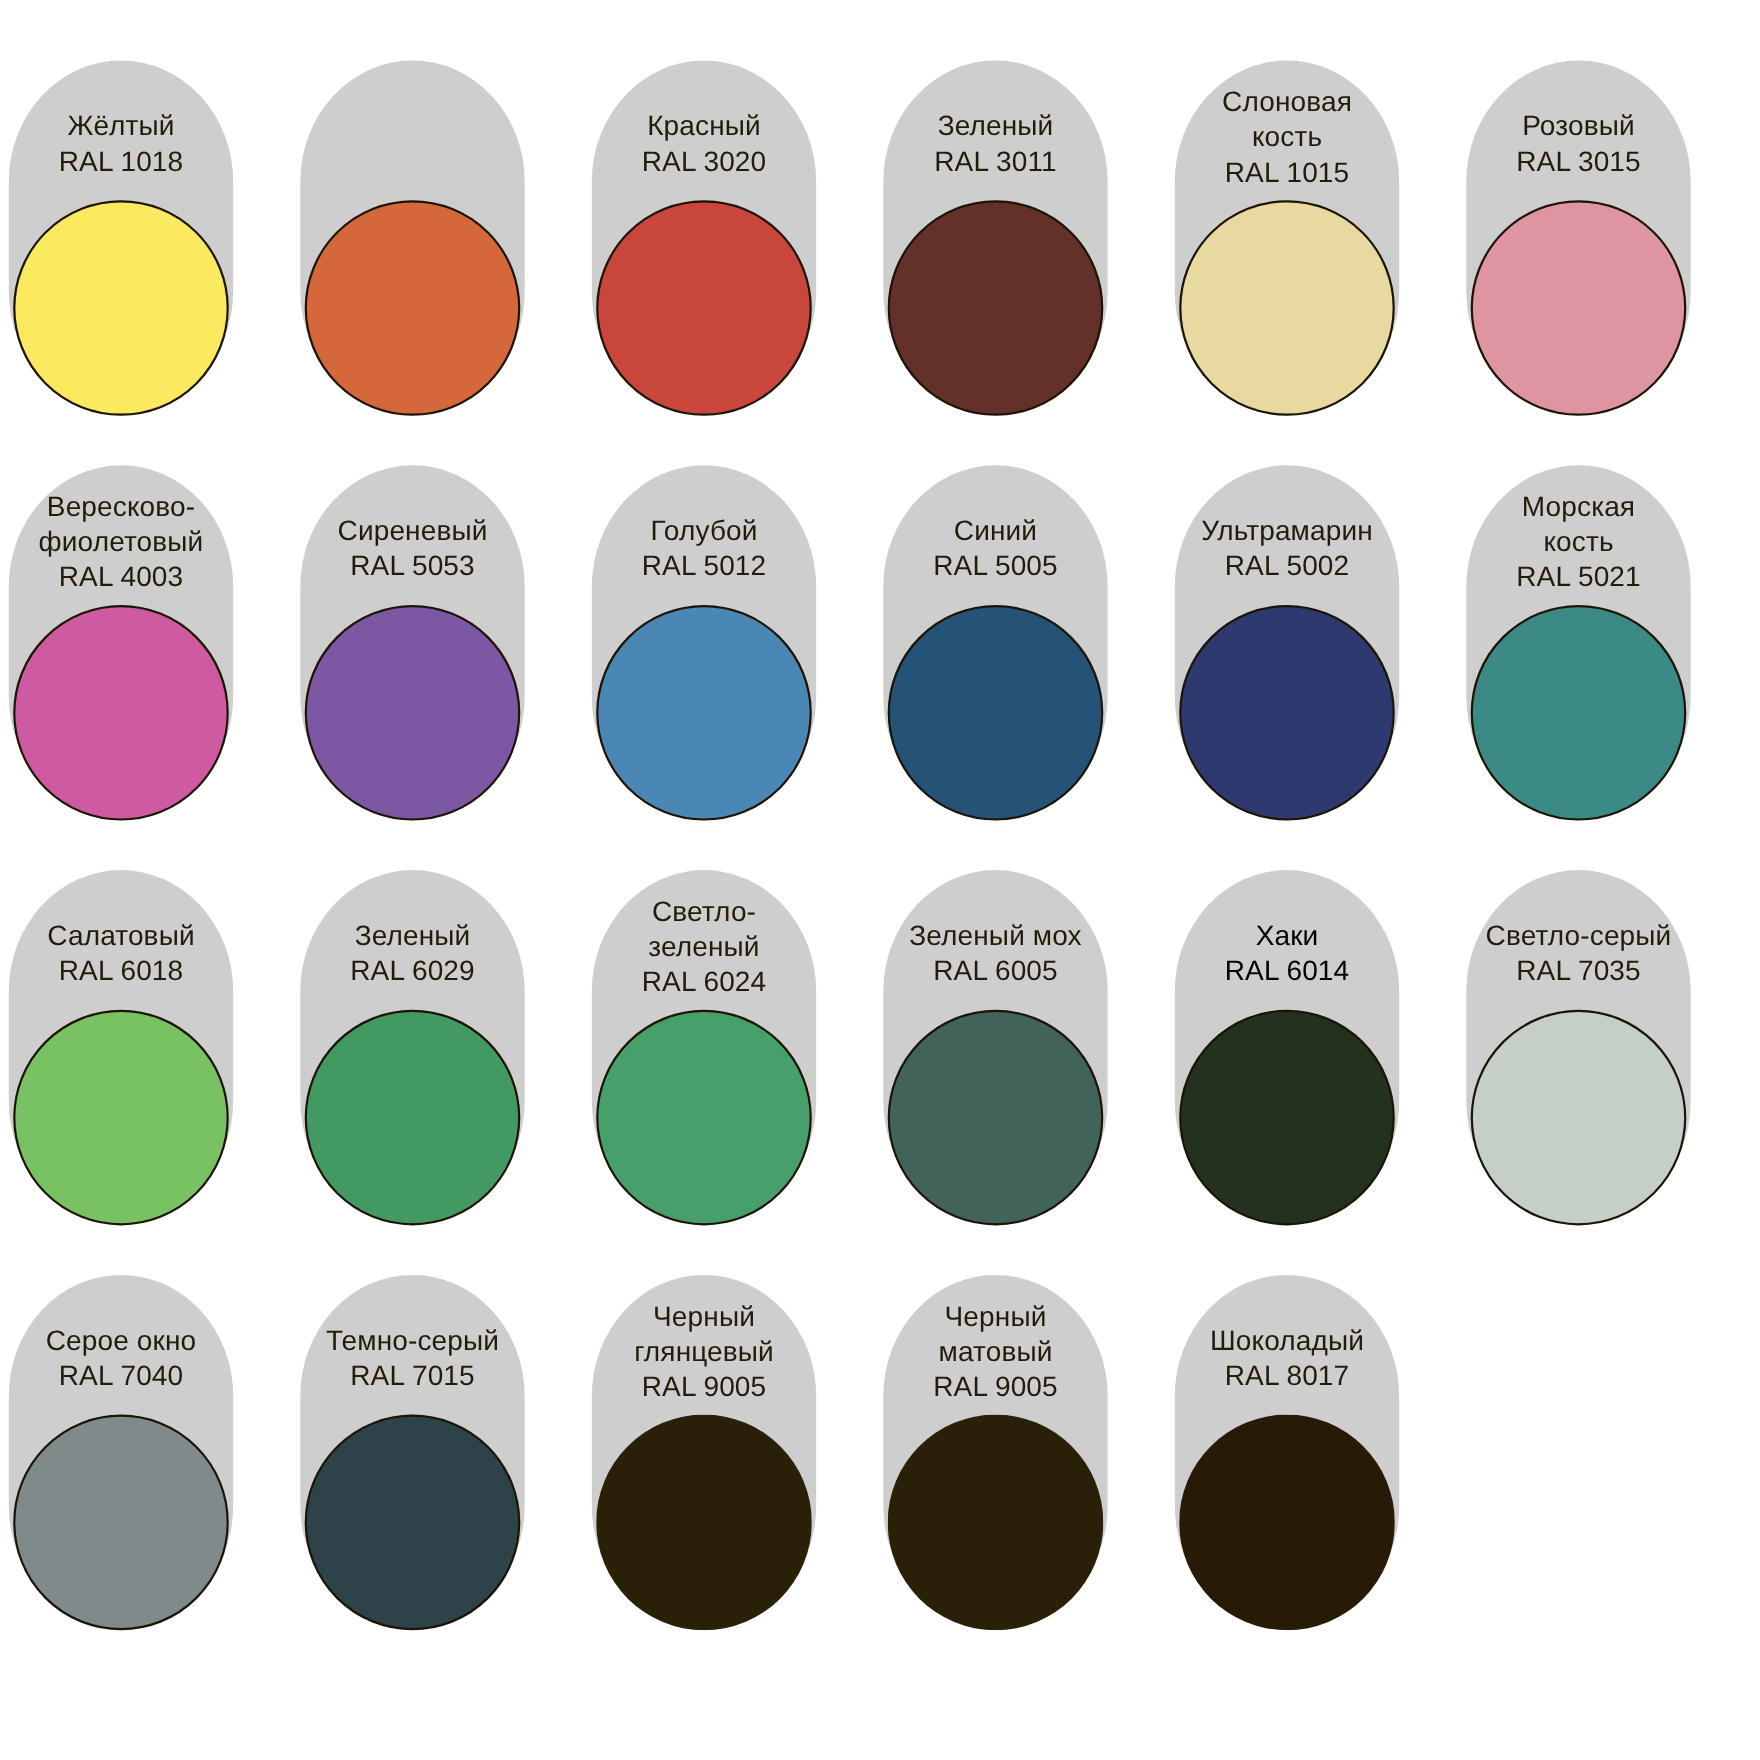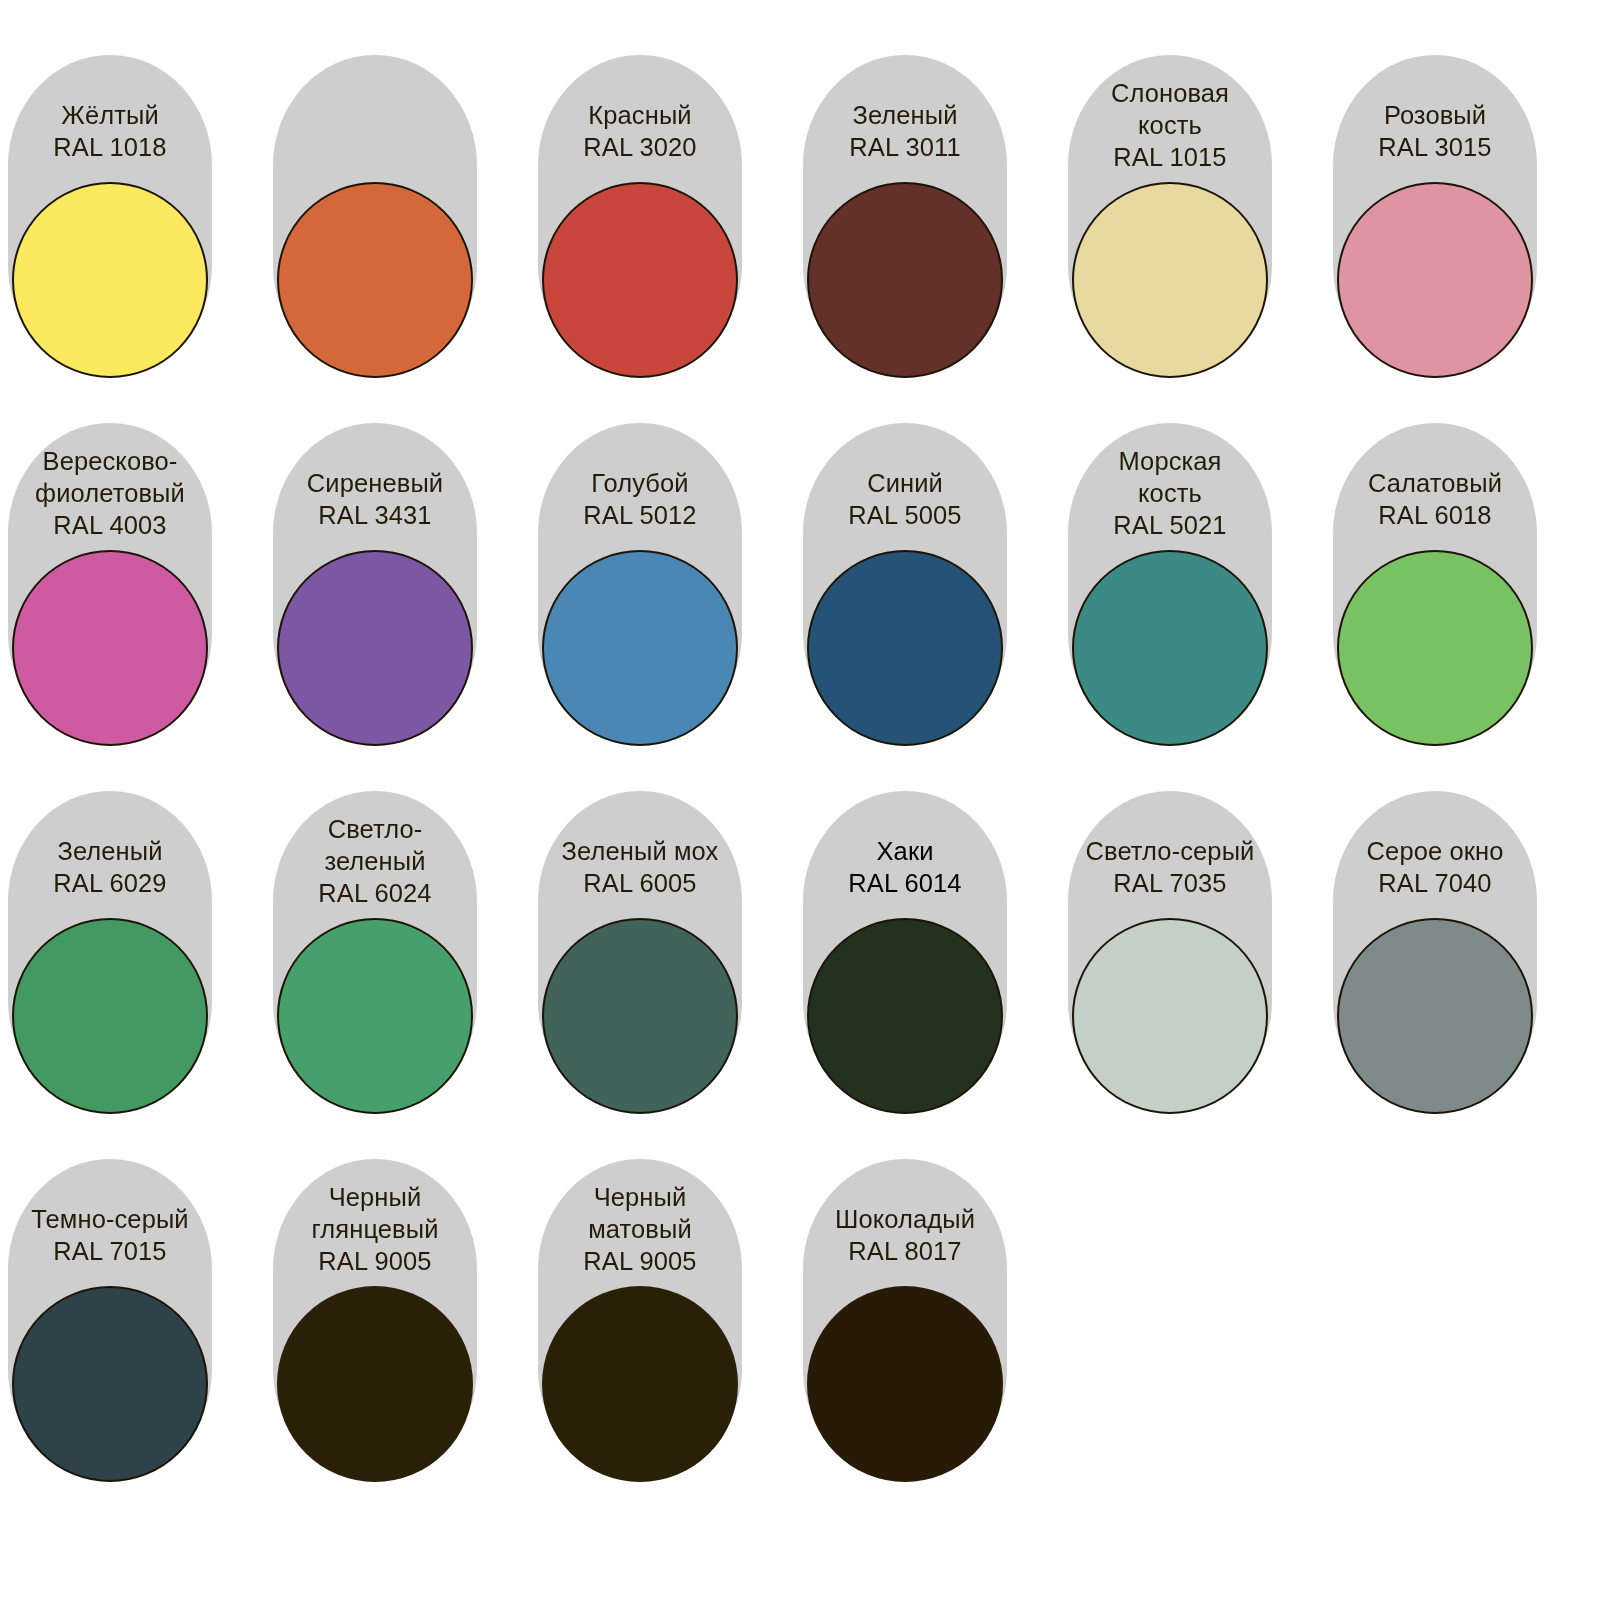--- a/index.html
+++ b/index.html
@@ -103,30 +103,34 @@
     <div class="swatch-card" style="background: rgb(206, 206, 206);">
       <div class="swatch-label" style="color: rgb(36, 27, 9);"><div>Розовый</div><div>RAL 3015</div></div>
       <div class="swatch-disc" style="background: rgb(223, 148, 162); border-color: rgb(28, 20, 5);"></div>
     </div>
     <div class="swatch-card lines-3" style="background: rgb(206, 206, 206);">
       <div class="swatch-label" style="color: rgb(36, 27, 9);"><div>Вересково-
 фиолетовый</div><div>RAL 4003</div></div>
       <div class="swatch-disc" style="background: rgb(206, 91, 162); border-color: rgb(28, 20, 5);"></div>
     </div>
     <div class="swatch-card" style="background: rgb(206, 206, 206);">
-      <div class="swatch-label" style="color: rgb(36, 27, 9);"><div>Сиреневый</div><div>RAL 3431</div></div>
+      <div class="swatch-label" style="color: rgb(36, 27, 9);"><div>Сиреневый</div><div>RAL 5053</div></div>
       <div class="swatch-disc" style="background: rgb(124, 87, 164); border-color: rgb(28, 20, 5);"></div>
     </div>
     <div class="swatch-card" style="background: rgb(206, 206, 206);">
       <div class="swatch-label" style="color: rgb(36, 27, 9);"><div>Голубой</div><div>RAL 5012</div></div>
       <div class="swatch-disc" style="background: rgb(74, 135, 181); border-color: rgb(28, 20, 5);"></div>
     </div>
     <div class="swatch-card" style="background: rgb(206, 206, 206);">
       <div class="swatch-label" style="color: rgb(36, 27, 9);"><div>Синий</div><div>RAL 5005</div></div>
       <div class="swatch-disc" style="background: rgb(36, 83, 119); border-color: rgb(28, 20, 5);"></div>
+    </div>
+    <div class="swatch-card" style="background: rgb(206, 206, 206);">
+      <div class="swatch-label" style="color: rgb(36, 27, 9);"><div>Ультрамарин</div><div>RAL 5002</div></div>
+      <div class="swatch-disc" style="background: rgb(46, 57, 112); border-color: rgb(28, 20, 5);"></div>
     </div>
     <div class="swatch-card lines-3" style="background: rgb(206, 206, 206);">
       <div class="swatch-label" style="color: rgb(36, 27, 9);"><div>Морская
 кость</div><div>RAL 5021</div></div>
       <div class="swatch-disc" style="background: rgb(60, 138, 133); border-color: rgb(28, 20, 5);"></div>
     </div>
     <div class="swatch-card" style="background: rgb(206, 206, 206);">
       <div class="swatch-label" style="color: rgb(36, 27, 9);"><div>Салатовый</div><div>RAL 6018</div></div>
       <div class="swatch-disc" style="background: rgb(121, 194, 100); border-color: rgb(28, 20, 5);"></div>
     </div>

